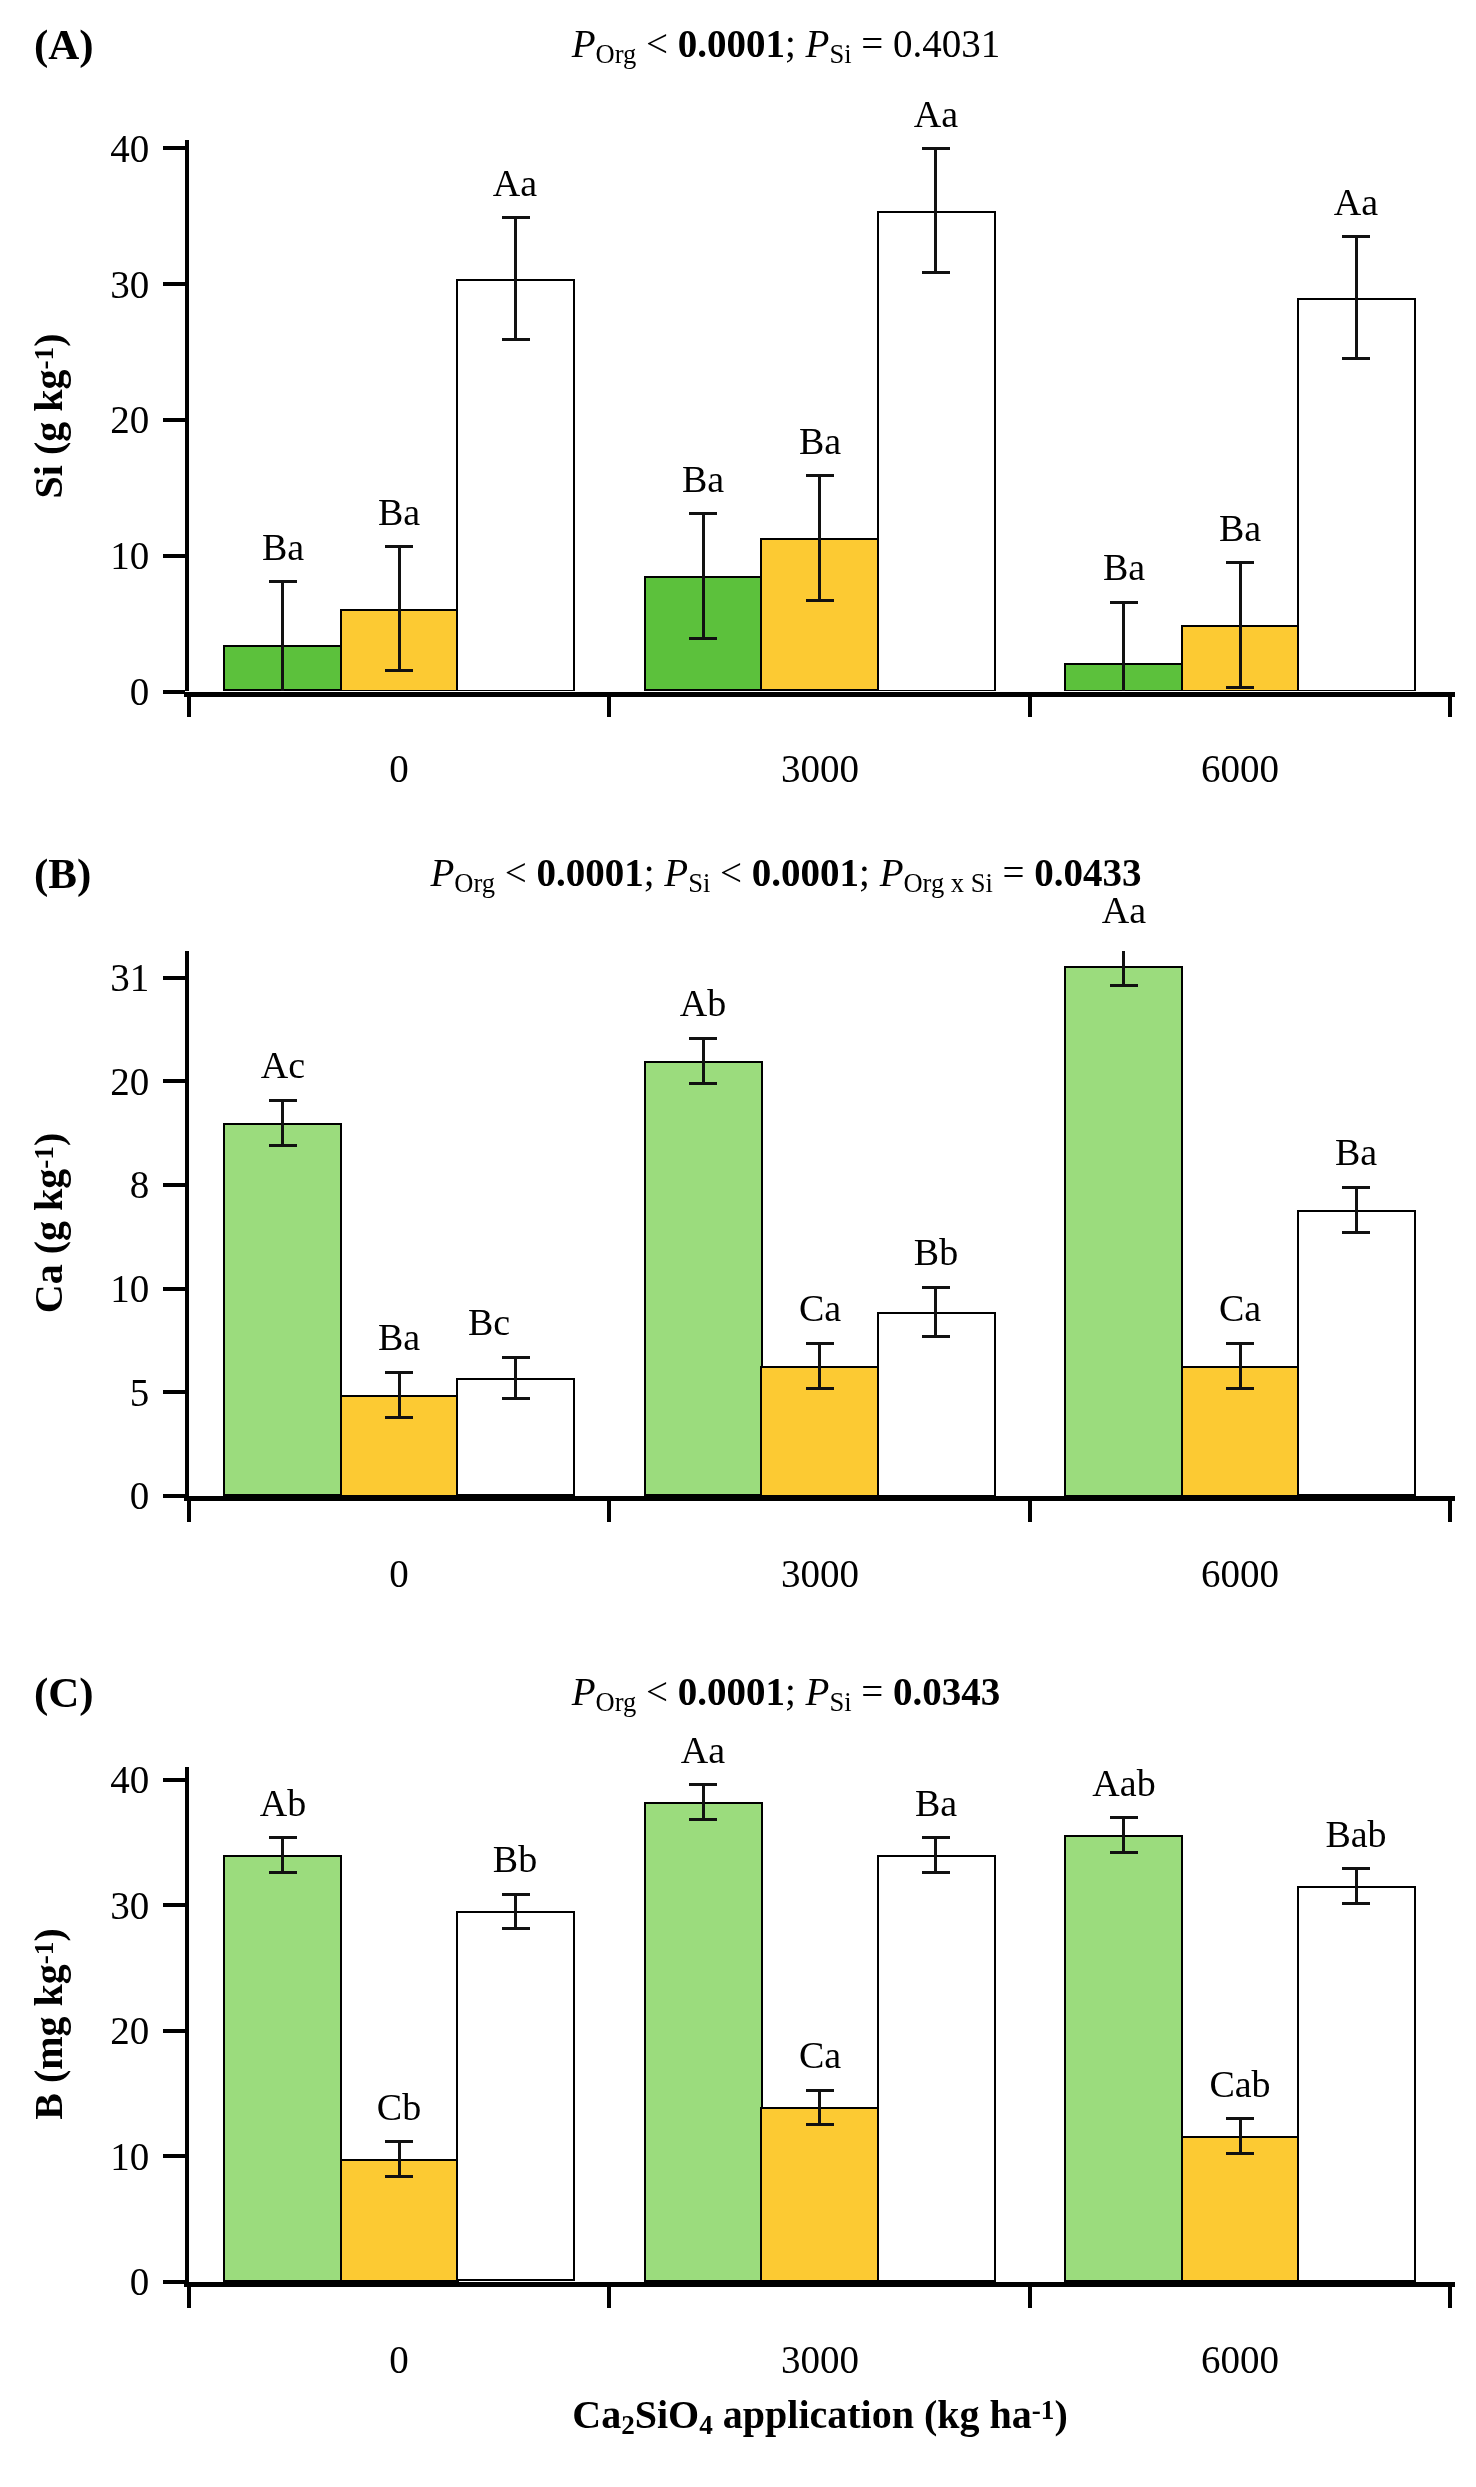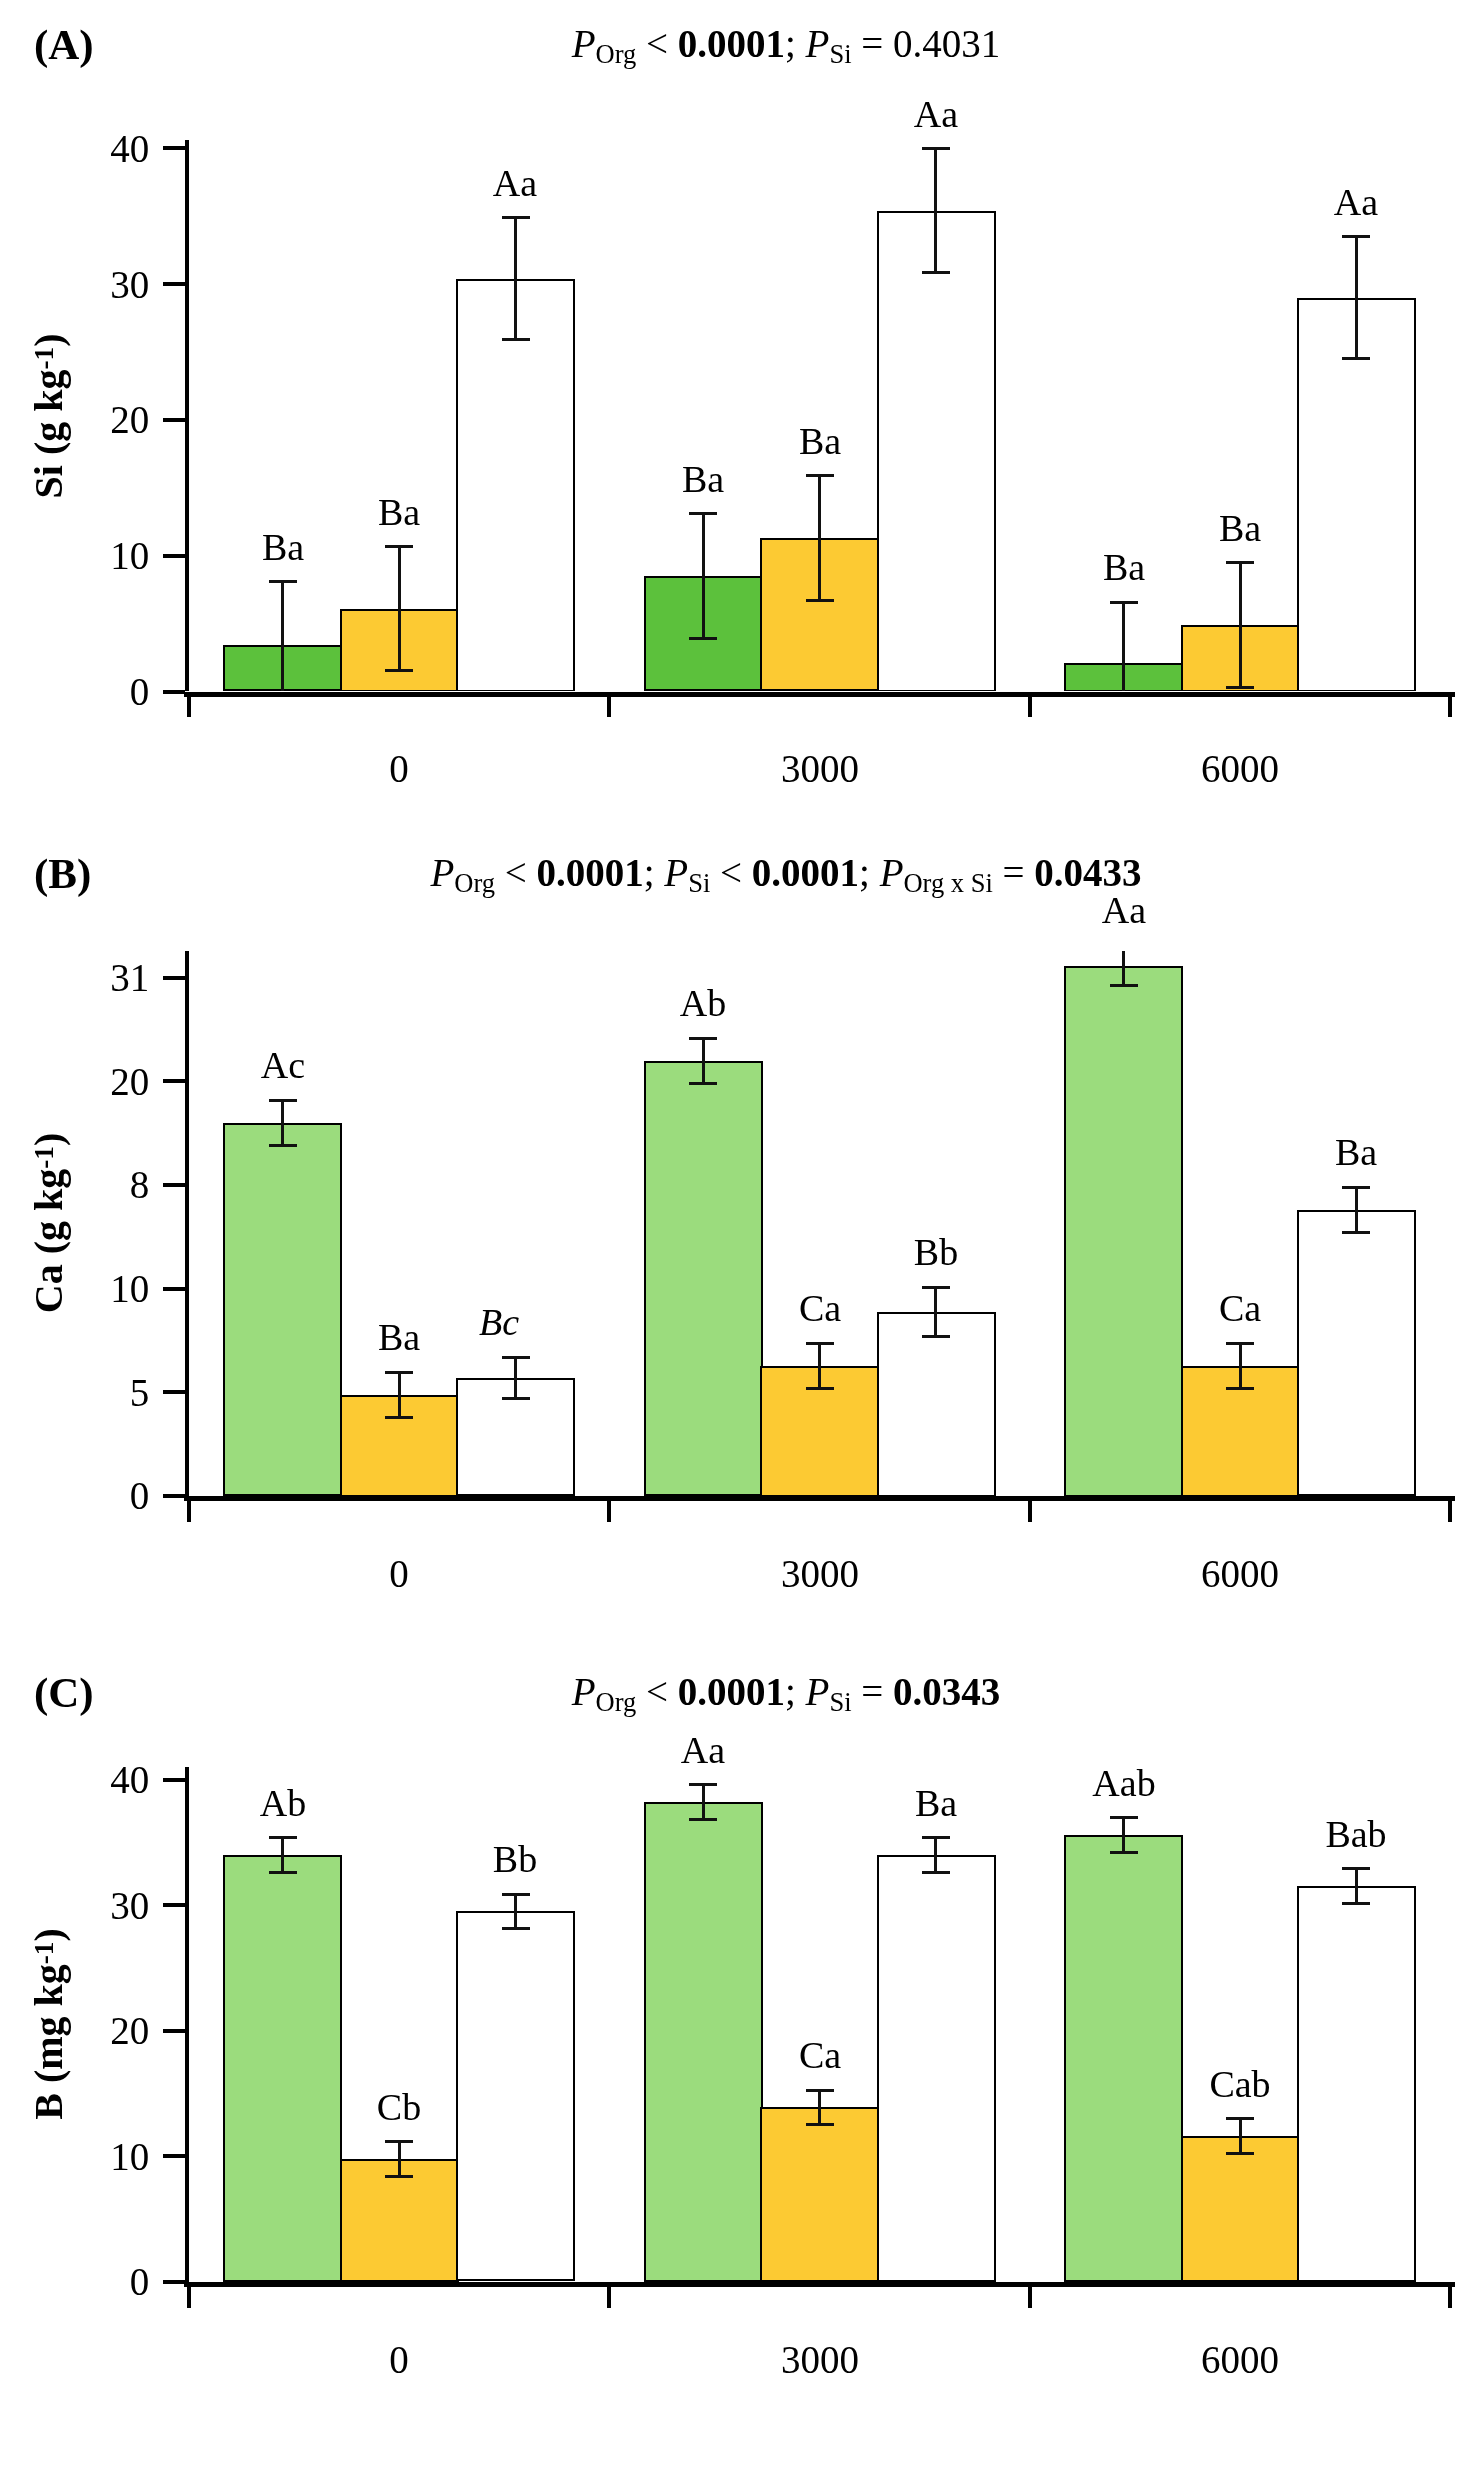--- a/index.html
+++ b/index.html
@@ -155,21 +155,21 @@
         <div class="abs err-line" style="left: 1050px; top: 392px; height: 46px;"></div>
         <div class="abs err-cap" style="left: 1037px; top: 391px;"></div>
         <div class="abs err-cap" style="left: 1037px; top: 436px;"></div>
         <div class="bar abs" style="left: 1108px; top: 259px; width: 119px; height: 286px; background: rgb(255, 255, 255);"></div>
         <div class="abs err-line" style="left: 1166px; top: 236px; height: 46px;"></div>
         <div class="abs err-cap" style="left: 1153px; top: 235px;"></div>
         <div class="abs err-cap" style="left: 1153px; top: 280px;"></div>
       </div>
       <div class="abs sig-label" style="left: 283px; top: 1046px;">Ac</div>
       <div class="abs sig-label" style="left: 399px; top: 1318px;">Ba</div>
-      <div class="abs sig-label" style="left: 499px; top: 1303px; font-style: italic;">Bc</div>
+      <div class="abs sig-label" style="left: 489px; top: 1303px;">Bc</div>
       <div class="abs x-cat-label" style="left: 399px; top: 1554px;">0</div>
       <div class="abs sig-label" style="left: 703px; top: 984px;">Ab</div>
       <div class="abs sig-label" style="left: 820px; top: 1289px;">Ca</div>
       <div class="abs sig-label" style="left: 936px; top: 1233px;">Bb</div>
       <div class="abs x-cat-label" style="left: 820px; top: 1554px;">3000</div>
       <div class="abs sig-label" style="left: 1124px; top: 891px;">Aa</div>
       <div class="abs sig-label" style="left: 1240px; top: 1289px;">Ca</div>
       <div class="abs sig-label" style="left: 1356px; top: 1133px;">Ba</div>
       <div class="abs x-cat-label" style="left: 1240px; top: 1554px;">6000</div>
       <div class="abs baseline" style="left: 184px; top: 1496px; width: 1271px;"></div>
@@ -241,14 +241,15 @@
       <div class="abs sig-label" style="left: 1240px; top: 2065px;">Cab</div>
       <div class="abs sig-label" style="left: 1356px; top: 1815px;">Bab</div>
       <div class="abs x-cat-label" style="left: 1240px; top: 2340px;">6000</div>
       <div class="abs baseline" style="left: 184px; top: 2282px; width: 1271px;"></div>
       <div class="abs x-tick" style="left: 187px; top: 2287px;"></div>
       <div class="abs x-tick" style="left: 607px; top: 2287px;"></div>
       <div class="abs x-tick" style="left: 1028px; top: 2287px;"></div>
       <div class="abs x-tick" style="left: 1448px; top: 2287px;"></div>
       <div class="abs y-axis-title" style="left: 49px; top: 2024px;">B (mg kg<span class="supsc">-1</span>)</div>
     </div>
+  <div id="x-axis-title" class="abs x-axis-title" style="left:820px;top:2395px;">Ca<span class="subsc">2</span>SiO<span class="subsc">4</span> application (kg ha<span class="supsc">-1</span>)</div>
 </div>
 
 
 </body></html>

